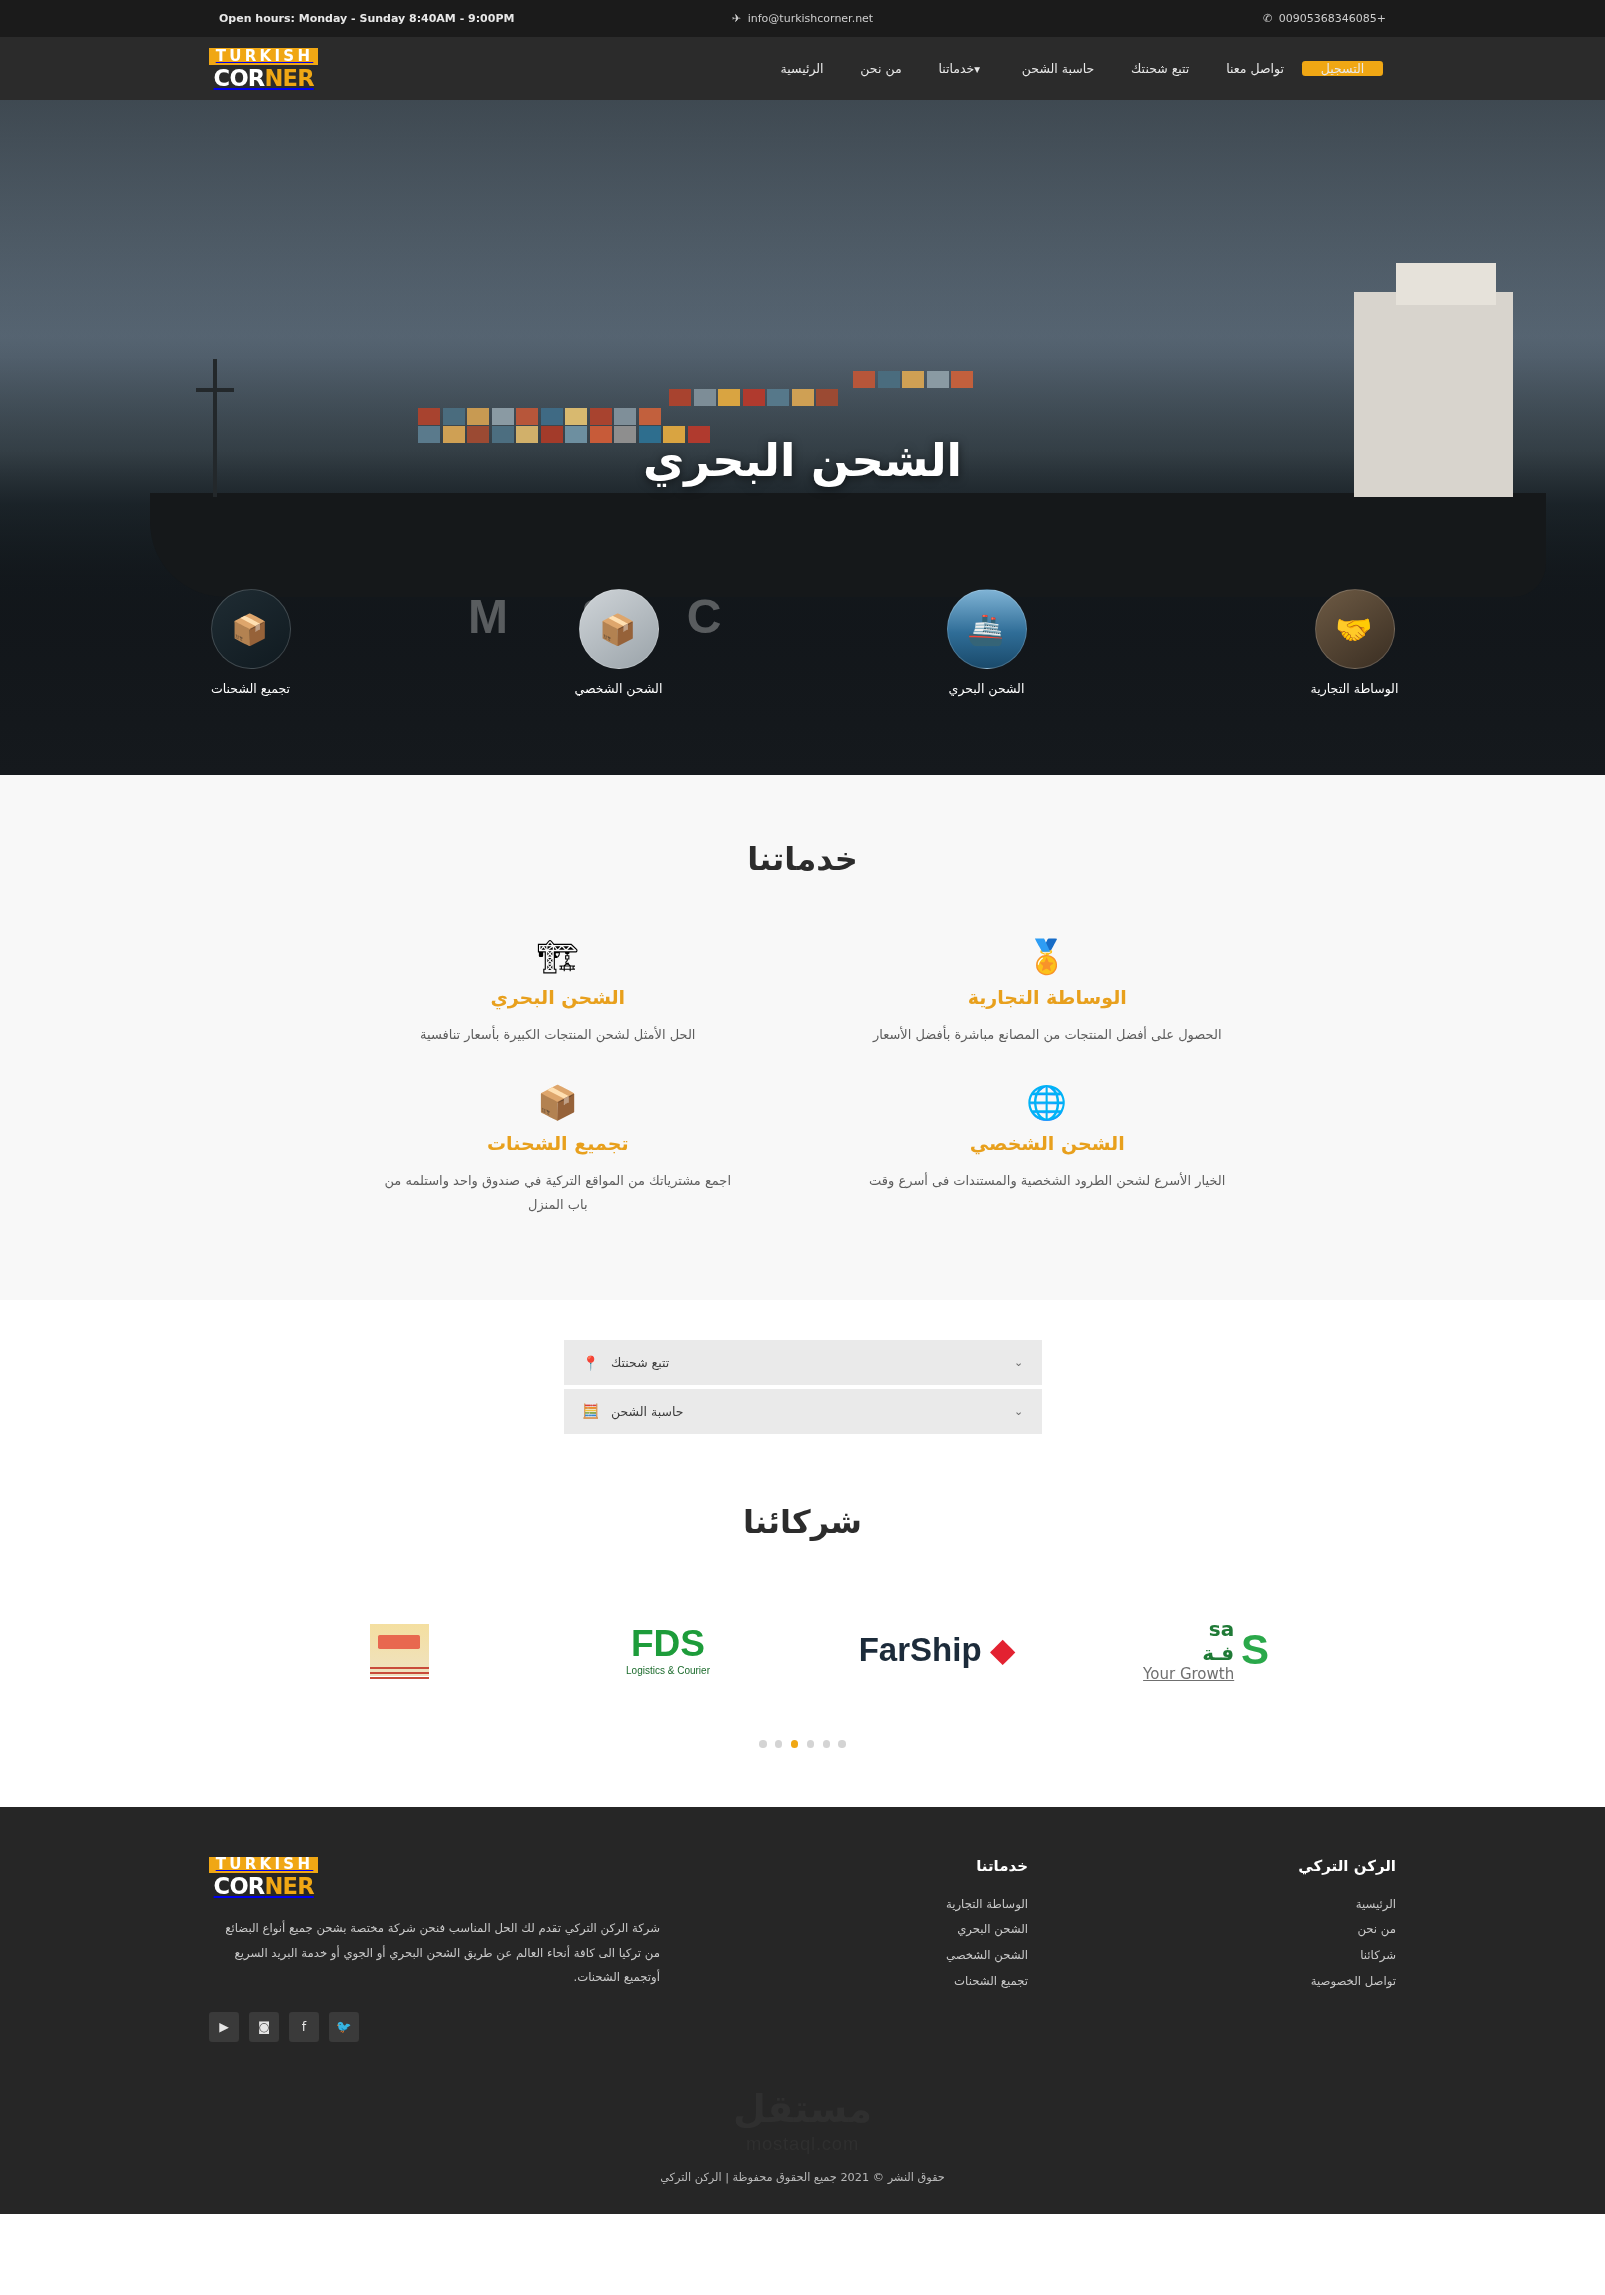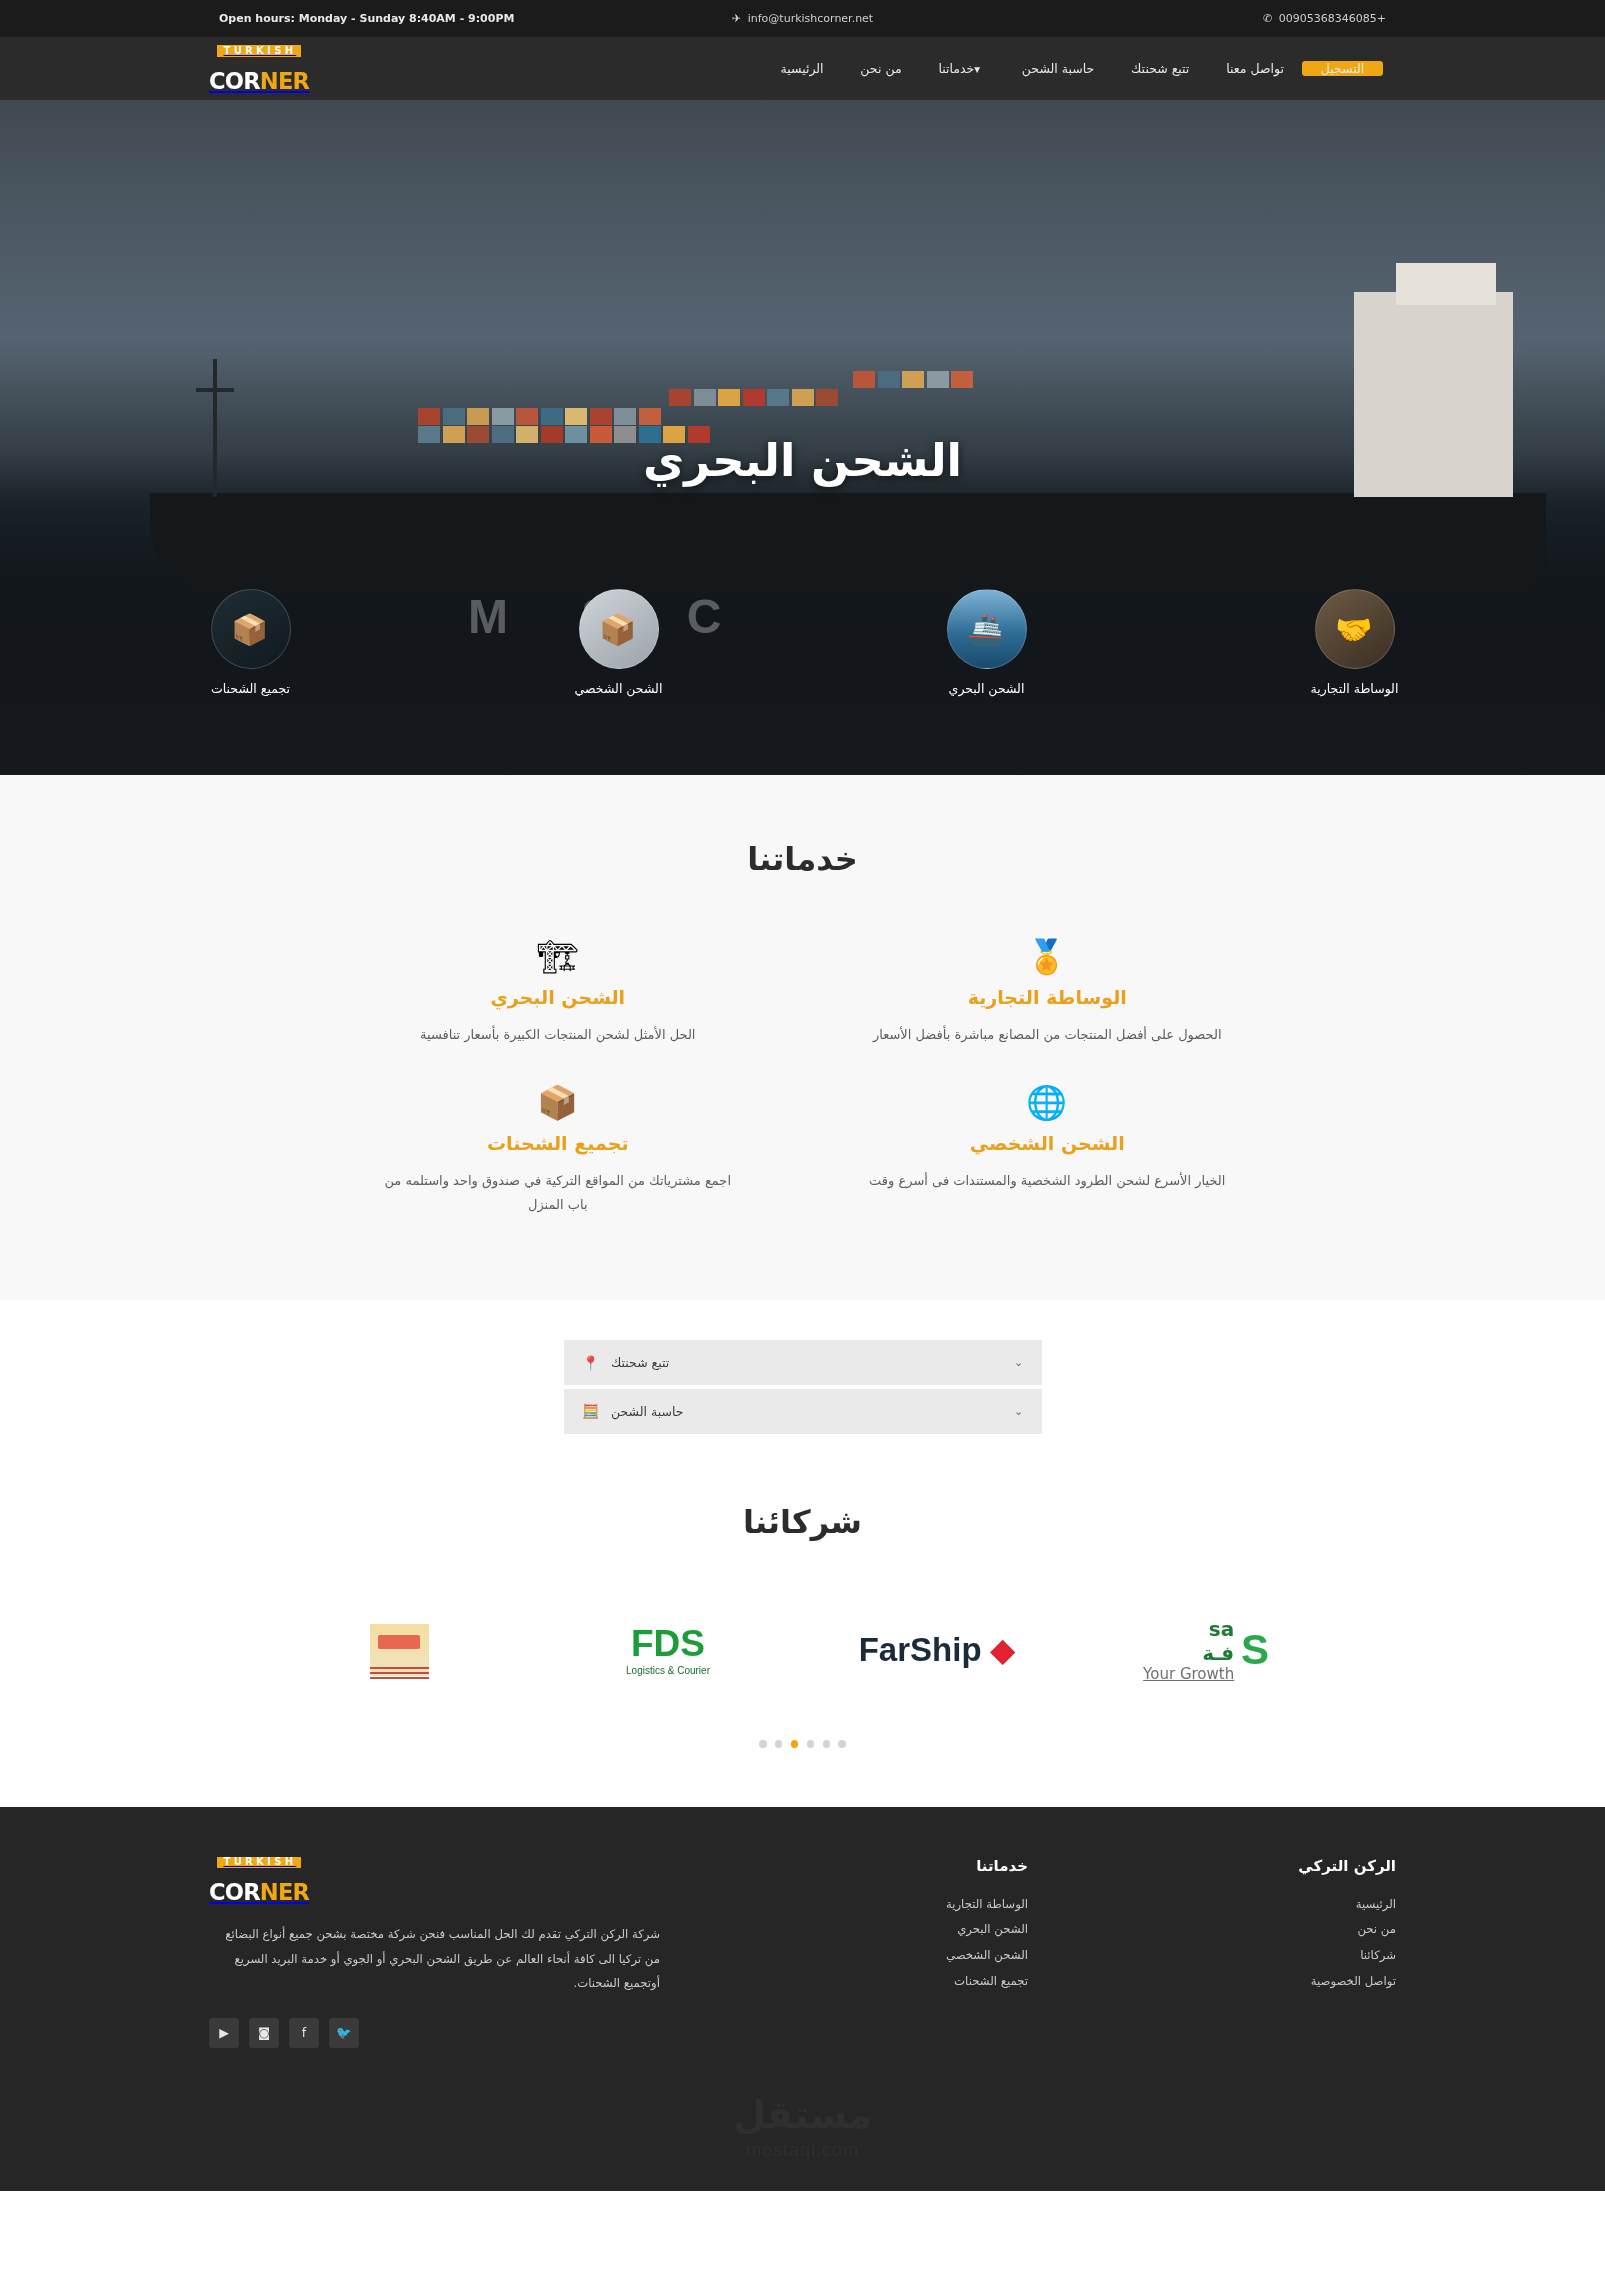--- a/index.html
+++ b/index.html
@@ -30,22 +30,22 @@
     background: #2b2b2b;
     height: 63px;
     display: flex;
     align-items: center;
     justify-content: space-between;
     padding: 0 209px;
     position: relative;
   }
   .logo { display: flex; flex-direction: column; align-items: center; justify-content: center; line-height: 1; }
   .logo .l1 {
-    color: #fff; font-size: 10px; letter-spacing: 3.3px; font-weight: bold;
-    background: #f0a714; padding: 0.8px 5px 0.8px 6.7px; margin-bottom: 13px;
+    color: #fff; font-size: 15px; letter-spacing: 3.3px; font-weight: bold;
+    background: #f0a714; padding: 0.8px 5px 0.8px 6.7px; margin-bottom: 2px;
   }
   .logo .l2 { font-size: 22.6px; font-weight: bold; letter-spacing: -0.8px; }
   .logo .l2 .a { color: #ffffff; }
   .logo .l2 .b { color: #f0a714; }
   .menu { display: flex; align-items: center; gap: 0; direction: rtl; }
   .menu a {
     color: #e9e9e9;
     text-decoration: none;
     font-size: 12.5px;
     padding: 0 18.4px;
@@ -437,14 +437,15 @@
         <a href="#" class="soc">🐦</a>
       </div>
     </div>
   </div>
 
   <div class="watermark">
     <div class="wm-ar">مستقل</div>
     <div class="wm-en">mostaql.com</div>
   </div>
 
+  <div class="copyright">حقوق النشر © 2021 جميع الحقوق محفوظة | الركن التركي</div>
 </div>
 
 
 </body></html>

